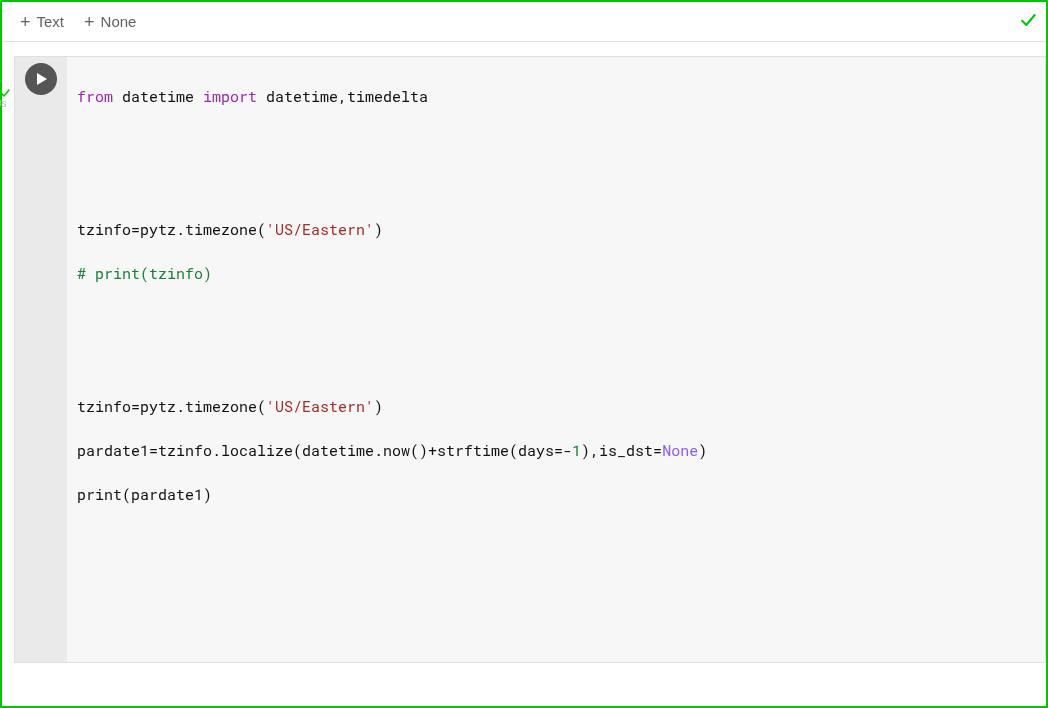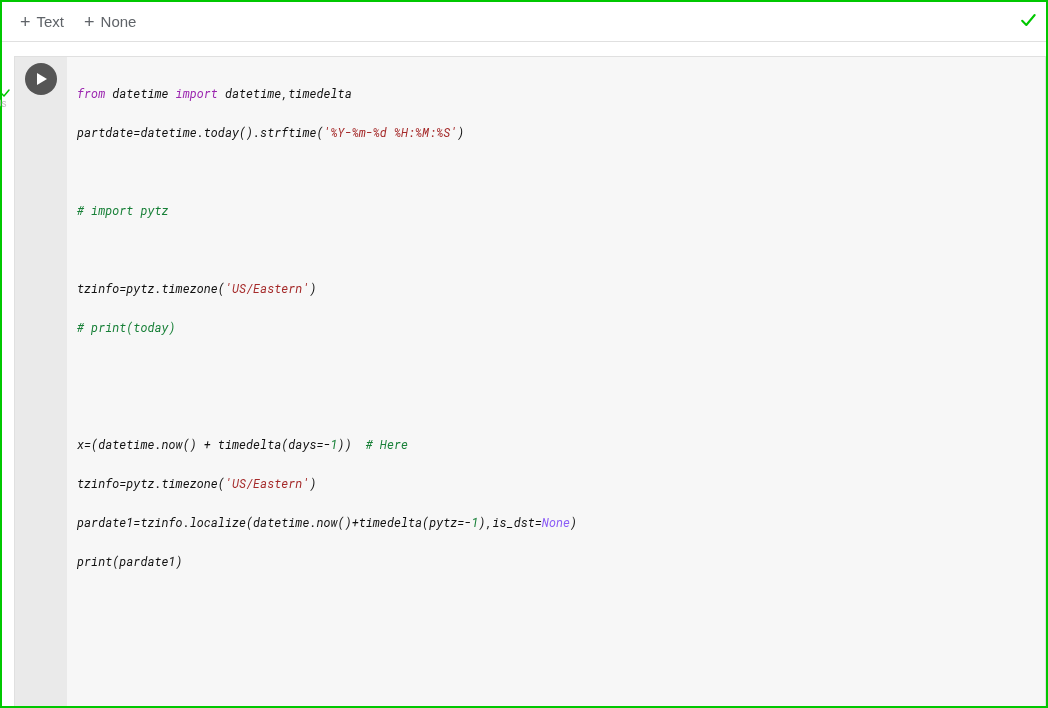--- a/index.html
+++ b/index.html
@@ -95,25 +95,24 @@
     margin-left: 2px;
   }
   .code-block {
     flex: 1;
     padding: 8px 10px 10px 10px;
     white-space: pre;
     overflow-x: auto;
   }
   .code-line {
     font-family: "Roboto Mono", "Courier New", monospace;
-    font-size: 12px;
+    font-size: 15px;
     line-height: 1.75;
     color: #111;
     white-space: pre;
-    font-style: italic;
   }
   .kw2  { color: #9c27b0; }
   .str  { color: #a52a2a; }
   .com  { color: #188038; }
   .none { color: #8b5cf6; }
 </style>
 </head>
 <body>
 
 <div class="toolbar">
@@ -141,31 +140,28 @@
 
 <div class="cell-area">
   <div class="cell">
     <div class="cell-gutter">
       <div class="run-btn">
         <div class="run-tri"></div>
       </div>
     </div>
     <div class="code-block">
 <div class="code-line"><span class="kw2">from</span><span> datetime </span><span class="kw2">import</span><span> datetime,timedelta</span></div>
-<div class="code-line"><span>partdate=datetime.today().strftime(</span><span class="str">'%Y-%m-%d %H:%M:%S'</span><span>)</span></div>
 <div class="code-line">&nbsp;</div>
-<div class="code-line"><span class="com"># import pytz</span></div>
 <div class="code-line">&nbsp;</div>
 <div class="code-line"><span>tzinfo=pytz.timezone(</span><span class="str">'US/Eastern'</span><span>)</span></div>
-<div class="code-line"><span class="com"># print(today)</span></div>
+<div class="code-line"><span class="com"># print(tzinfo)</span></div>
 <div class="code-line">&nbsp;</div>
 <div class="code-line">&nbsp;</div>
-<div class="code-line"><span>x=(datetime.now() + timedelta(days=-</span><span class="com">1</span><span>))  </span><span class="com"># Here</span></div>
 <div class="code-line"><span>tzinfo=pytz.timezone(</span><span class="str">'US/Eastern'</span><span>)</span></div>
-<div class="code-line"><span>pardate1=tzinfo.localize(datetime.now()+timedelta(pytz=-</span><span class="com">1</span><span>),is_dst=</span><span class="none">None</span><span>)</span></div>
+<div class="code-line"><span>pardate1=tzinfo.localize(datetime.now()+strftime(days=-</span><span class="com">1</span><span>),is_dst=</span><span class="none">None</span><span>)</span></div>
 <div class="code-line"><span>print(pardate1)</span></div>
 
 
 
 
 
 
     </div>
   </div>
 

